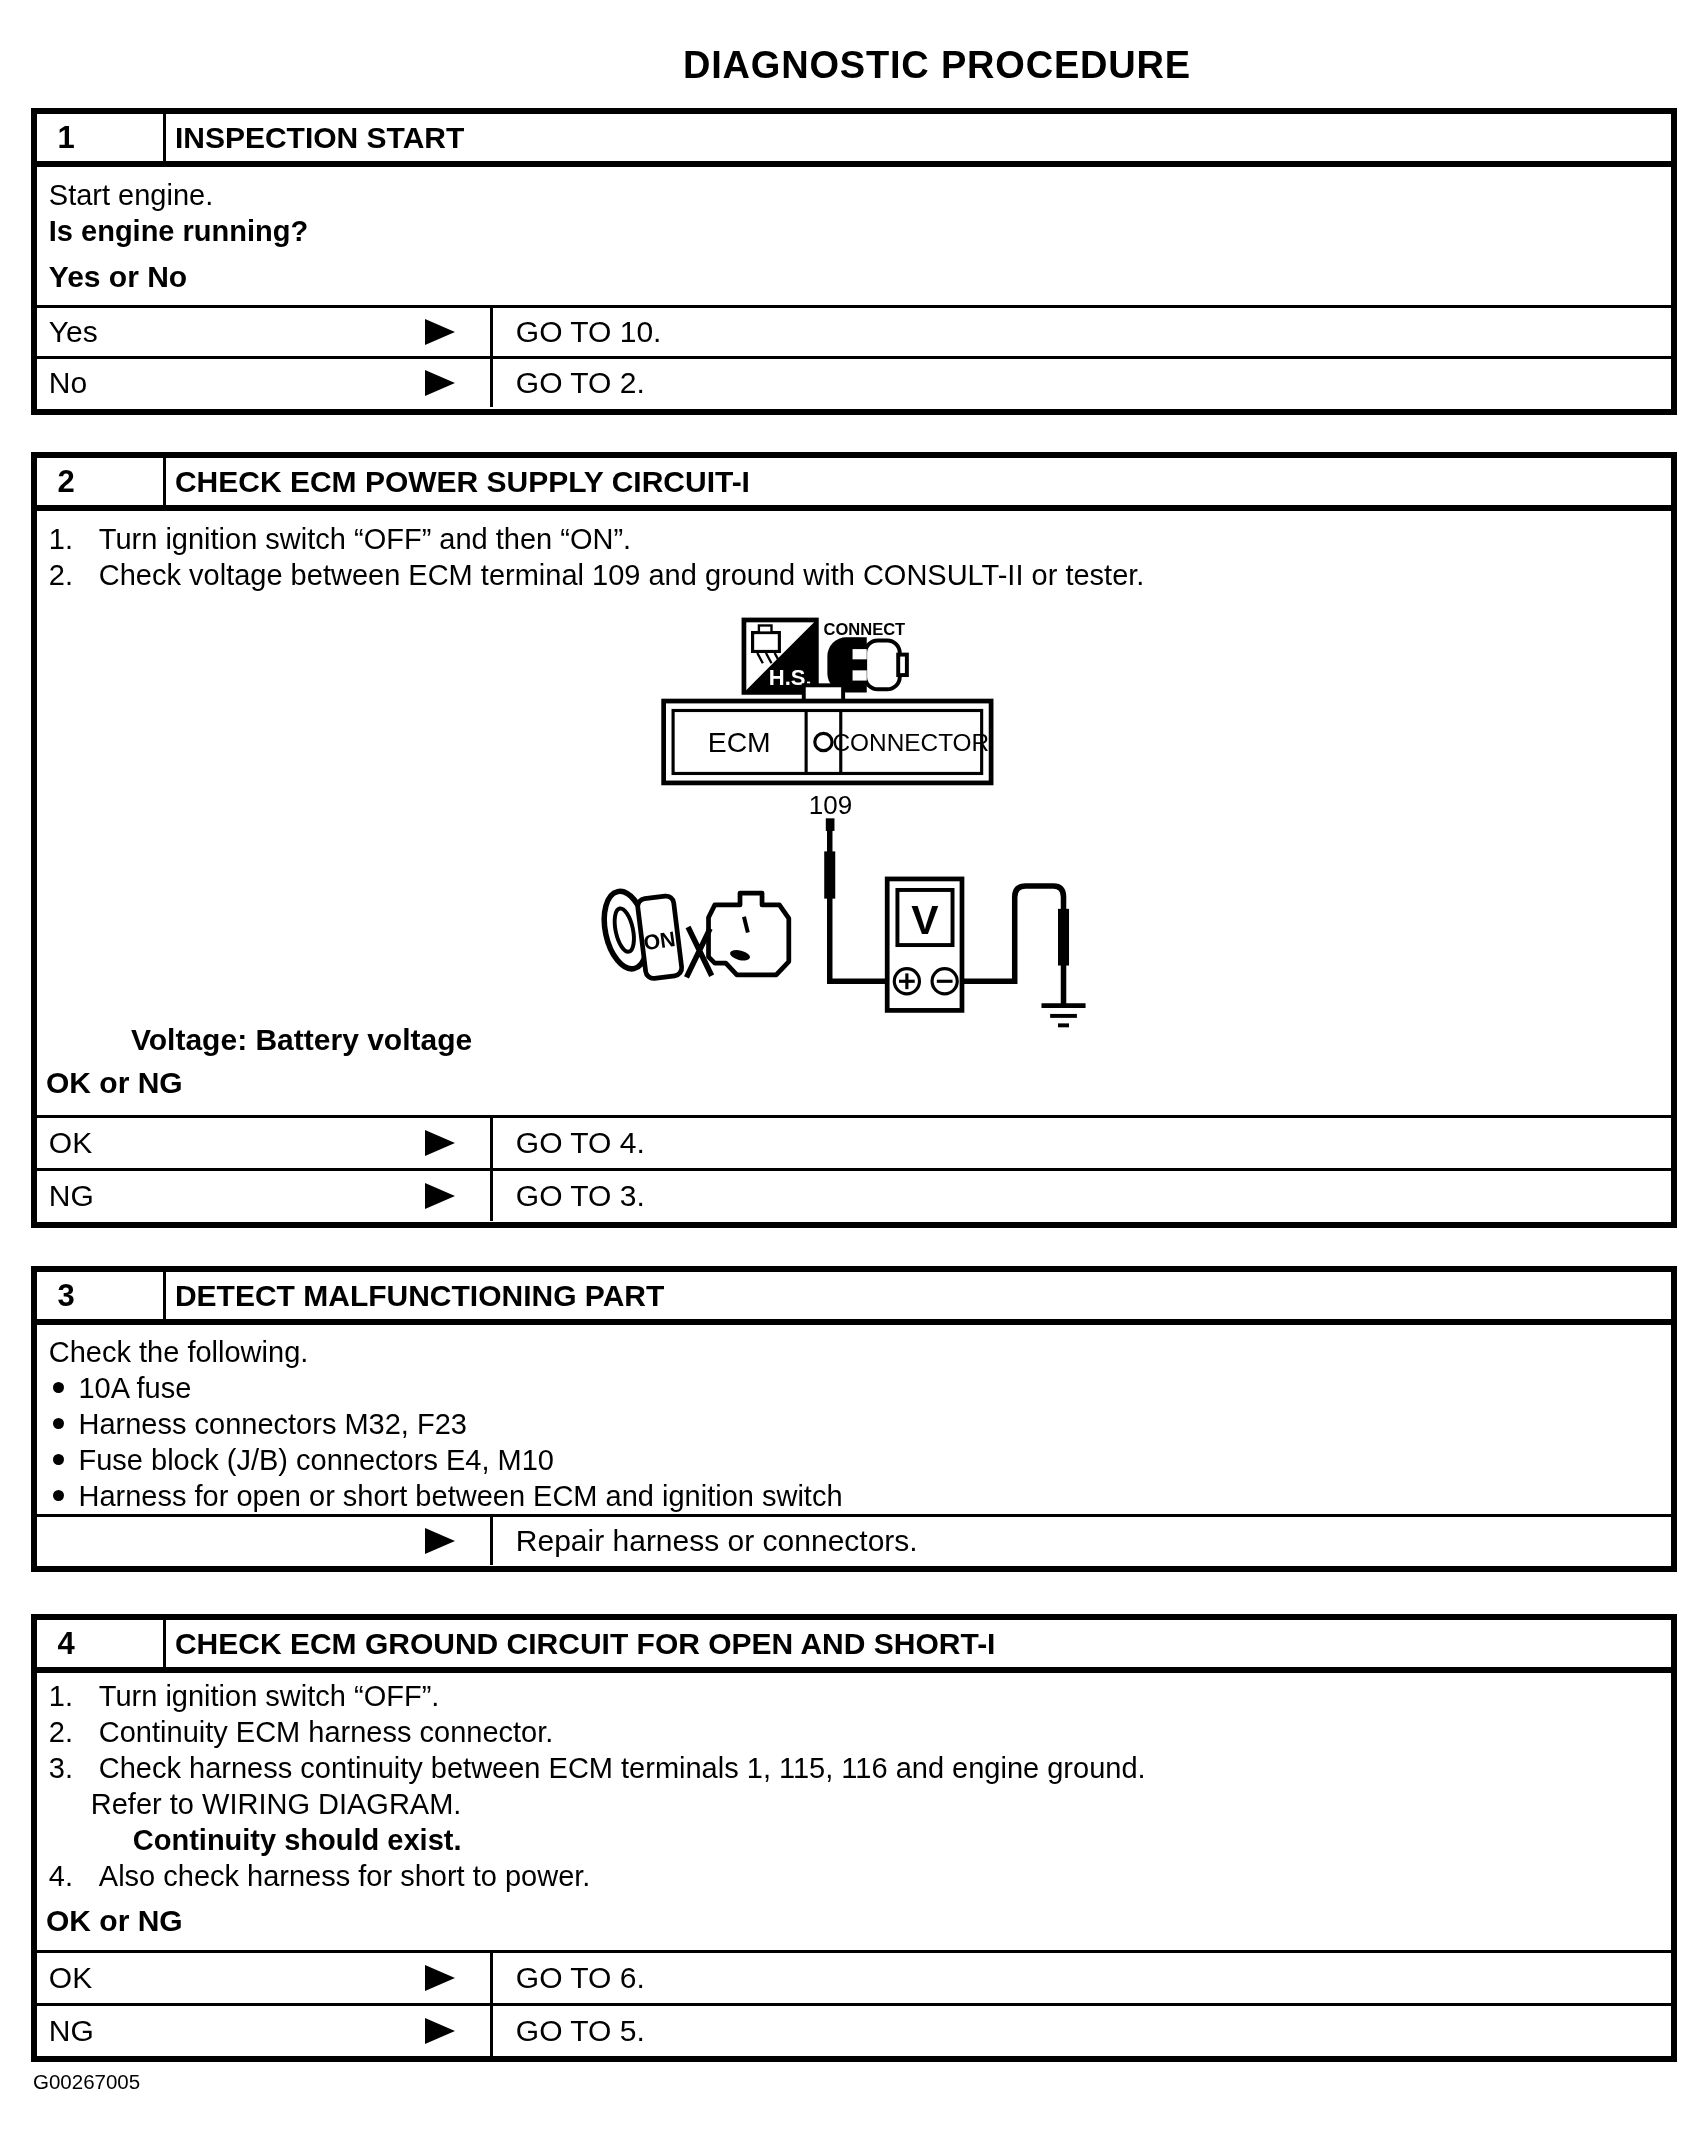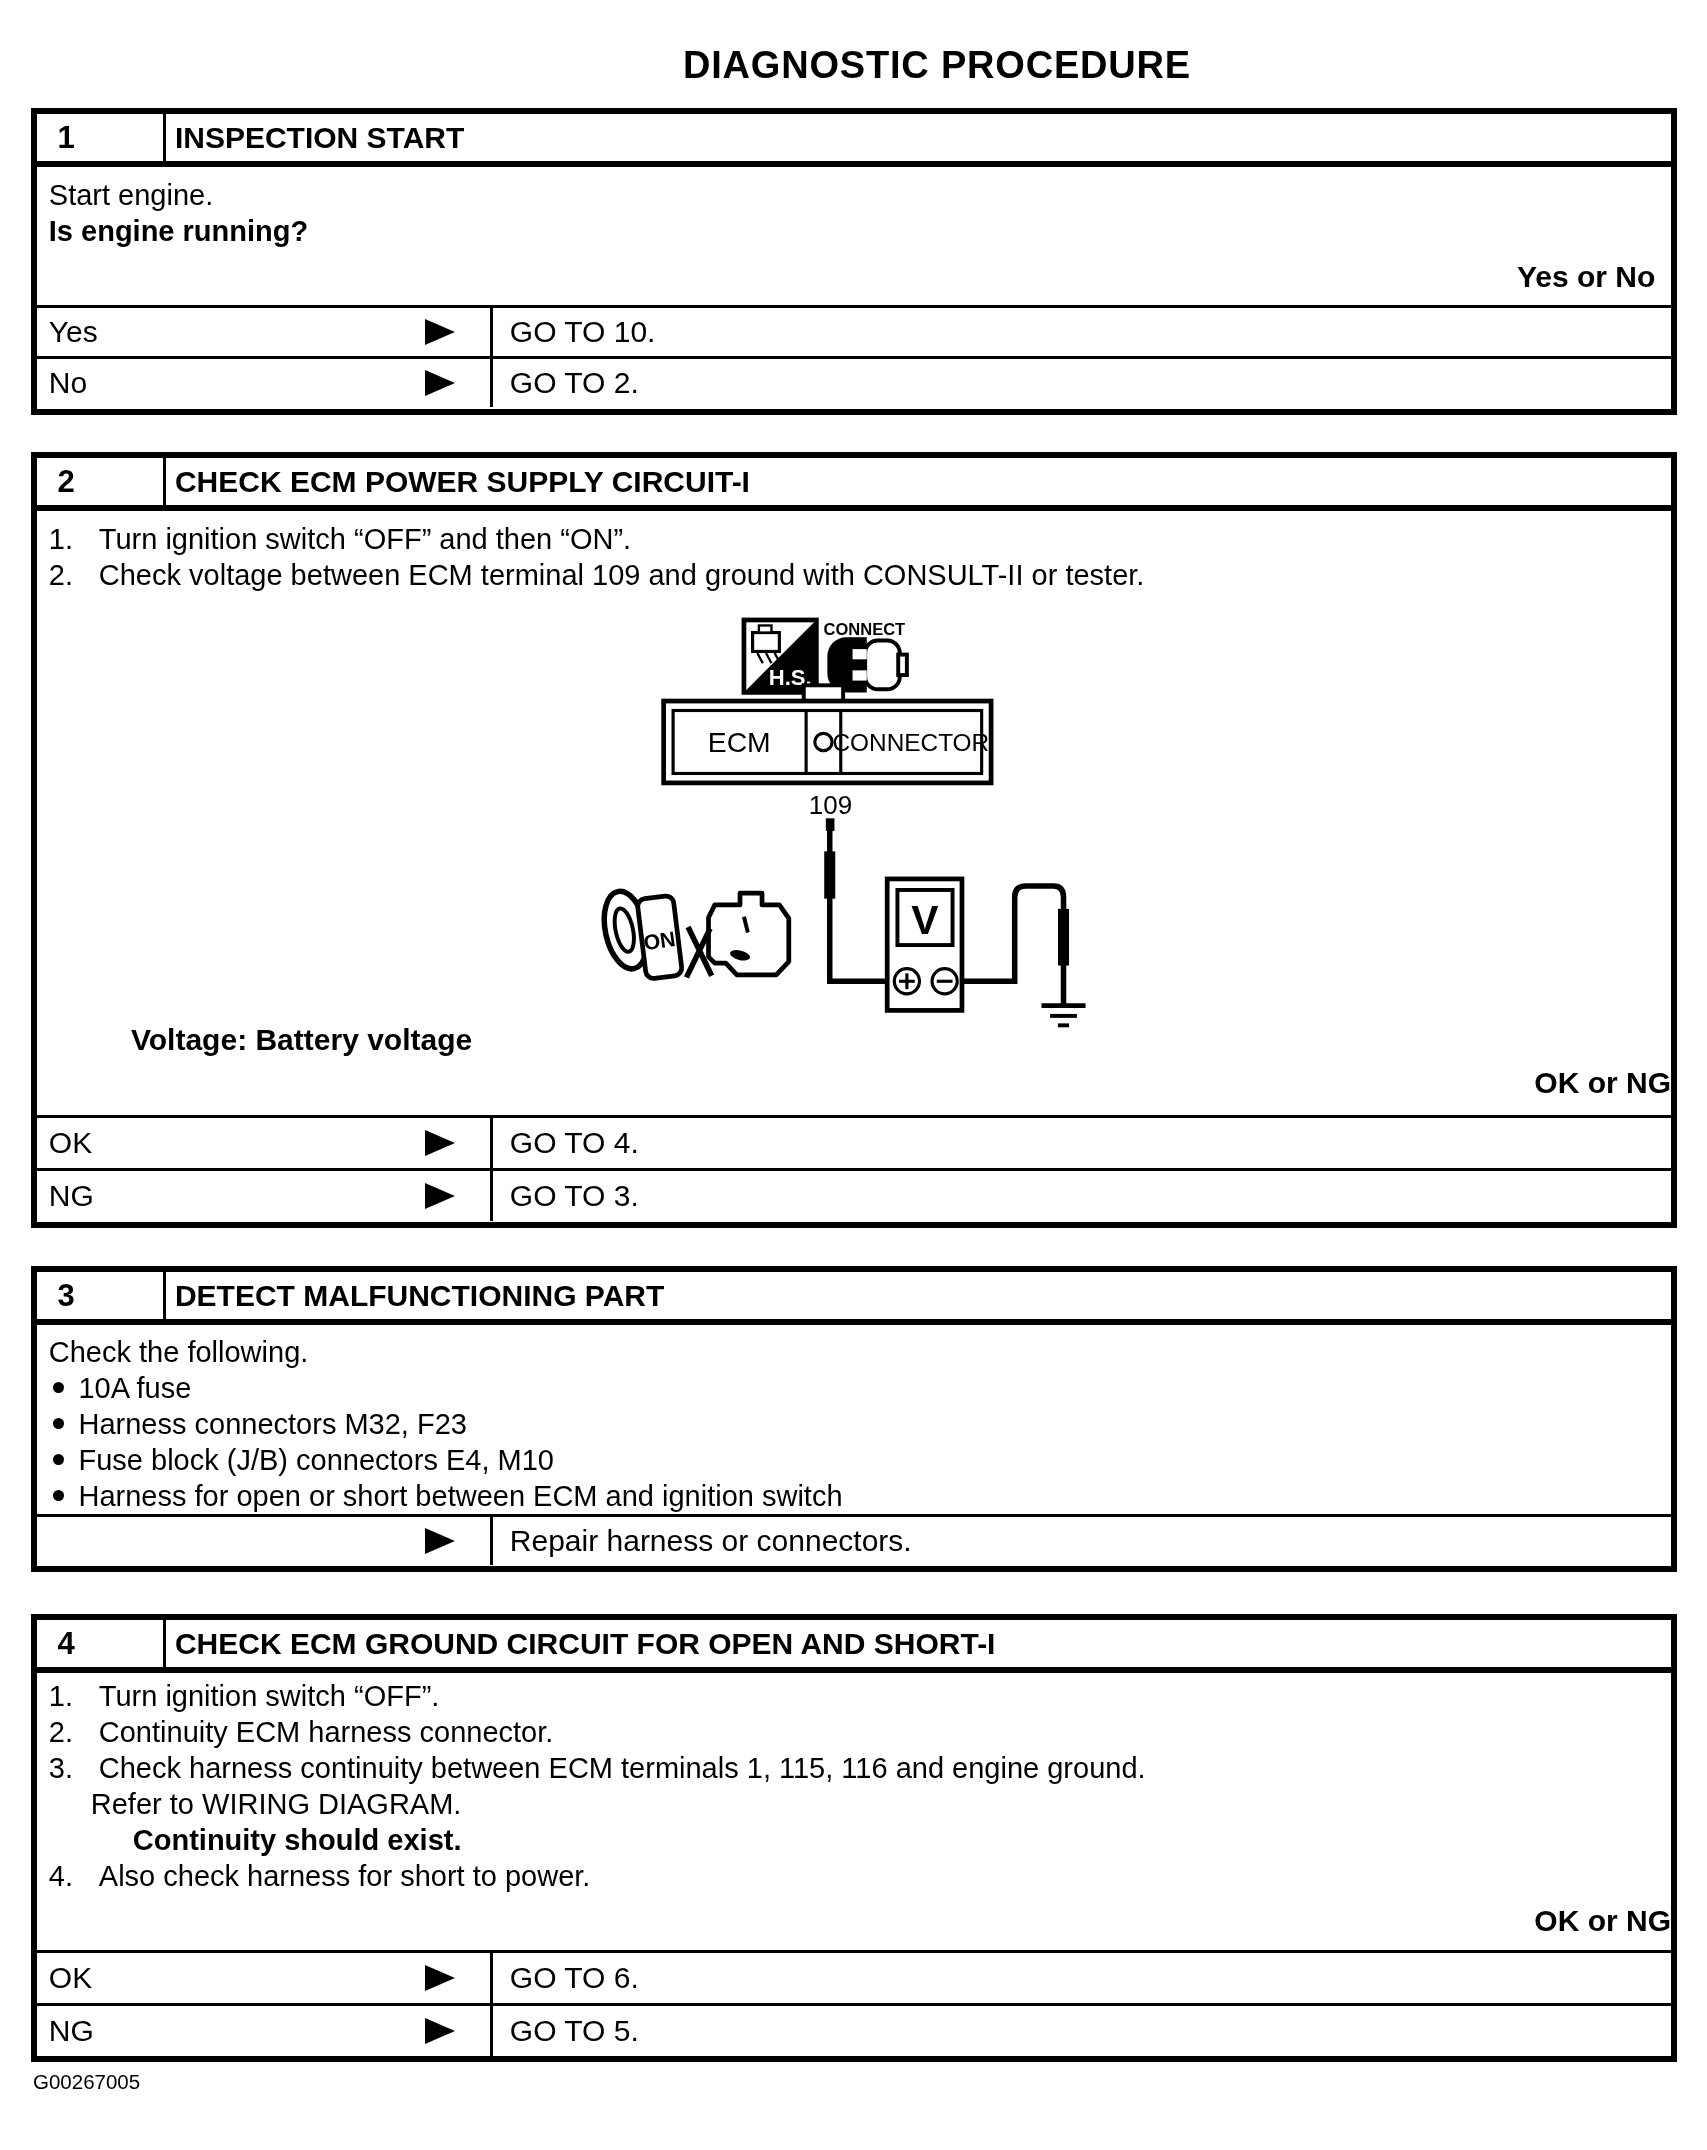--- a/index.html
+++ b/index.html
@@ -30,41 +30,41 @@
     font-size:30px;font-weight:bold;white-space:nowrap;
   }
   .tbody{position:relative;font-size:29px;line-height:36px;}
   .tb1{height:138px;padding:10.2px 15.7px 0 11.8px;box-sizing:border-box;}
   .tb2{height:604px;}
   .tb2 .steps{padding:10.2px 15.7px 0 11.8px;}
   .tb3{height:189px;padding:8.7px 15.7px 0 11.8px;box-sizing:border-box;}
   .tb4{height:277px;padding:4.7px 15.7px 0 11.8px;box-sizing:border-box;}
   .b{font-weight:bold;}
   .qline{
-    text-align:right;font-weight:bold;font-size:30px;
+    text-align:left;font-weight:bold;font-size:30px;
   }
   .tb1 .qline{margin-top:10.2px;}
   .abs-q{position:absolute;left:9px;right:0;}
   .step{display:flex;}
   .step .n{width:50px;flex:none;}
   .sub1{margin-left:42px;}
   .sub2{margin-left:84px;font-weight:bold;}
   .bullet{display:flex;}
   .bullet .dot{
     width:11px;height:11px;border-radius:50%;background:#000;
     flex:none;align-self:center;margin:0 14px 0 4.7px;
   }
   .rrow{display:flex;border-top:3.1px solid #000;align-items:stretch;justify-content:flex-end;}
   .rrow .rleft{
     width:441px;flex:none;border-right:3.1px solid #000;position:relative;
     display:flex;align-items:center;padding-left:11.8px;box-sizing:content-box;
     font-size:30px;
   }
   .rrow .raction{
-    flex:1;display:flex;align-items:center;padding-left:17px;font-size:30px;
+    flex:1;display:flex;align-items:center;padding-left:23px;font-size:30px;
   }
   .h63{height:50px;}
   .h61{height:48px;}
   .h64{height:50px;}
   .arrow{
     position:absolute;right:35px;top:50%;margin-top:-13.4px;
     width:0;height:0;border-top:13.4px solid transparent;border-bottom:13.4px solid transparent;
     border-left:30px solid #000;
   }
   .diagram-svg{position:absolute;left:544px;top:101px;width:551px;height:441px;}

